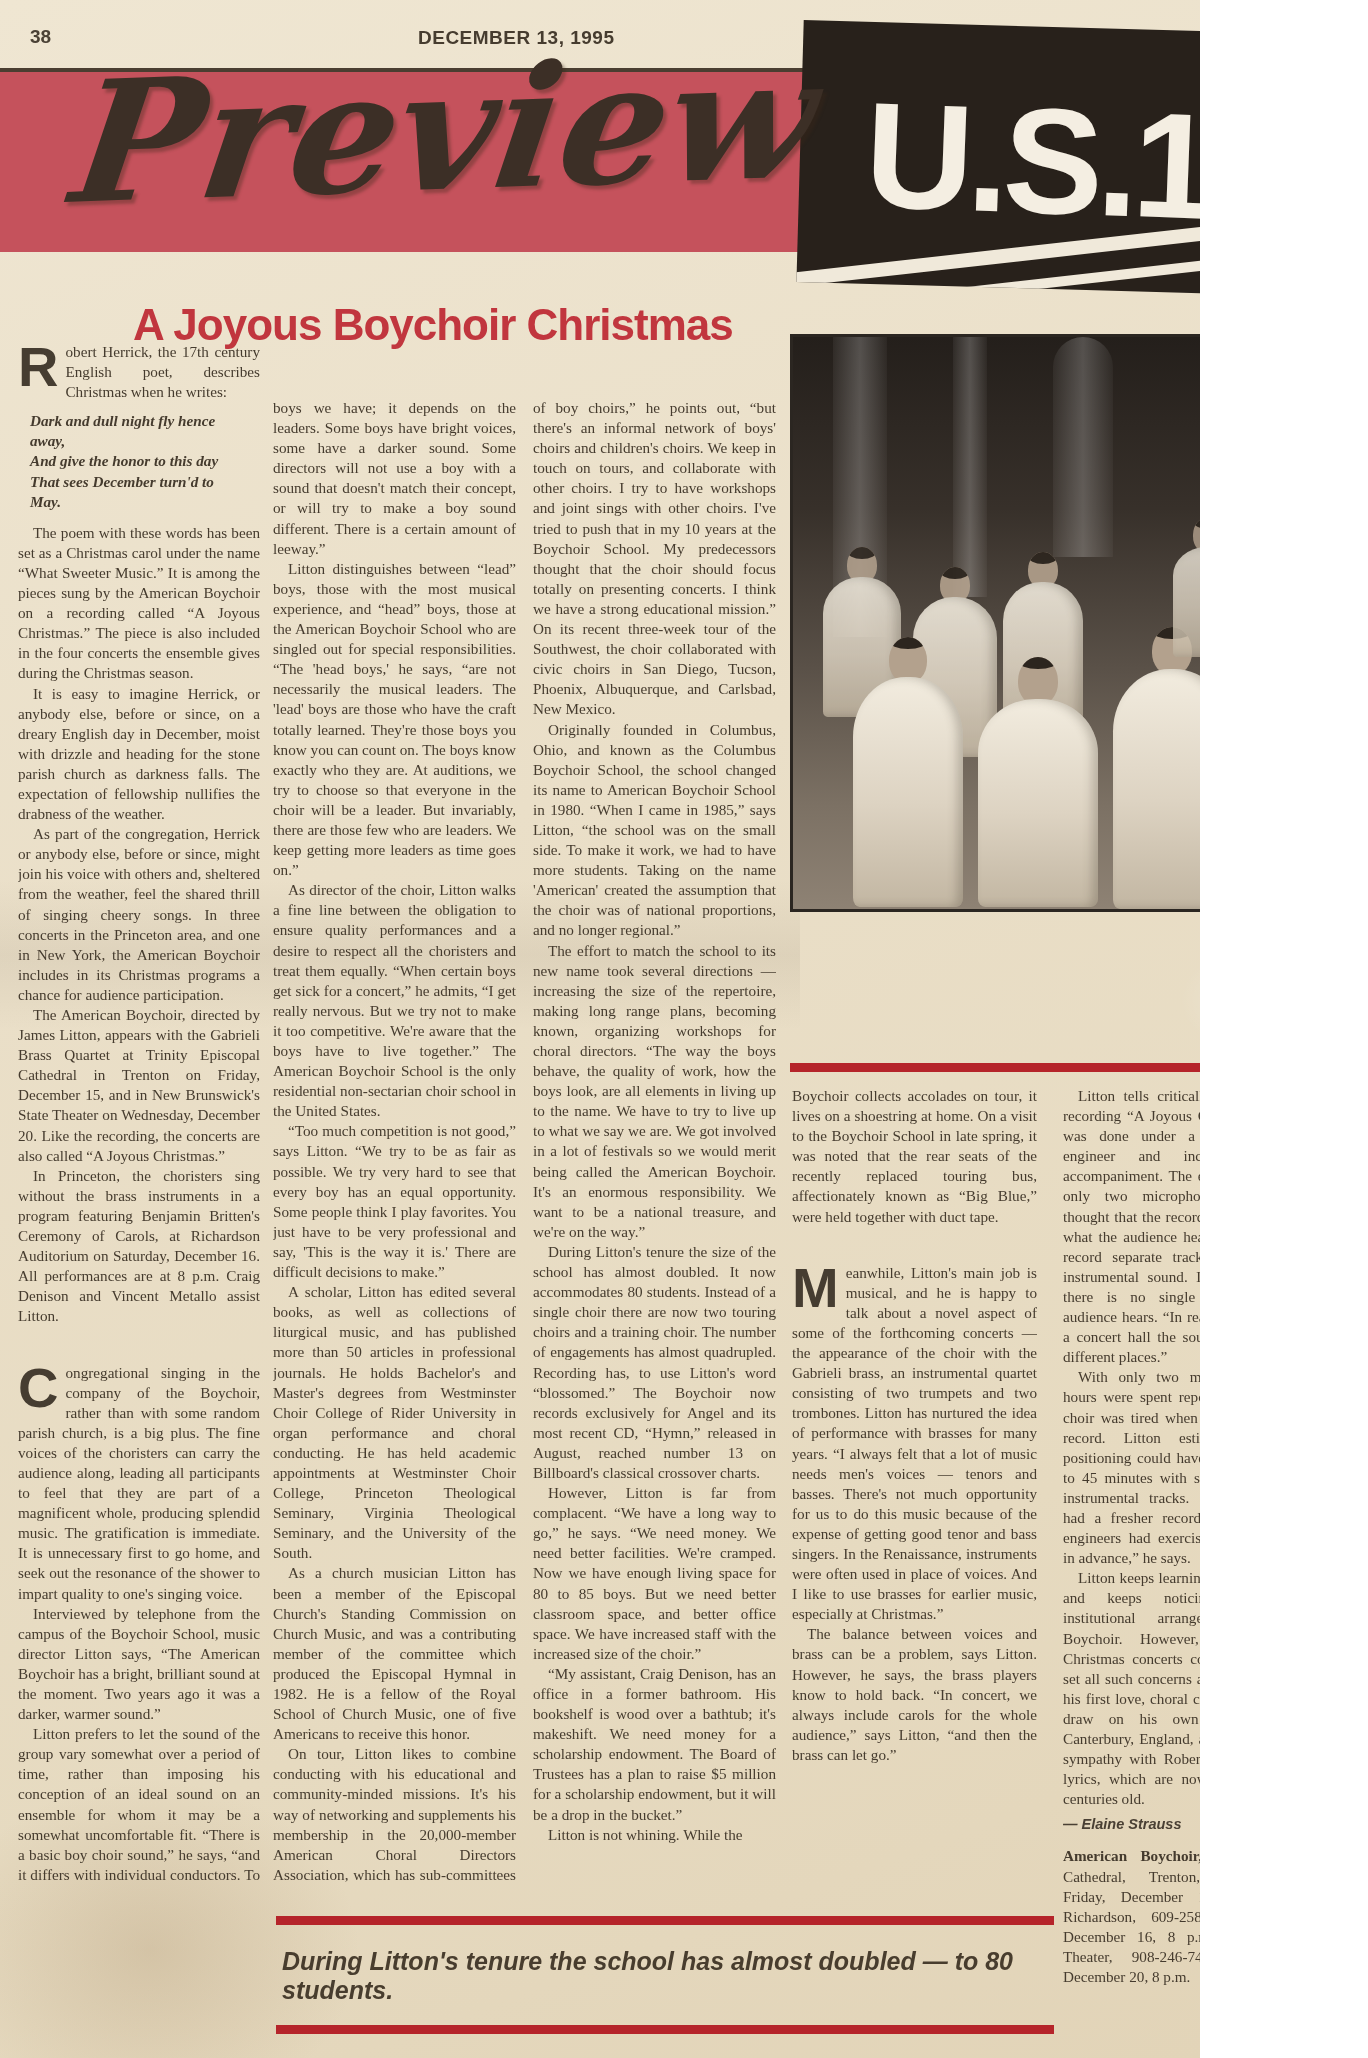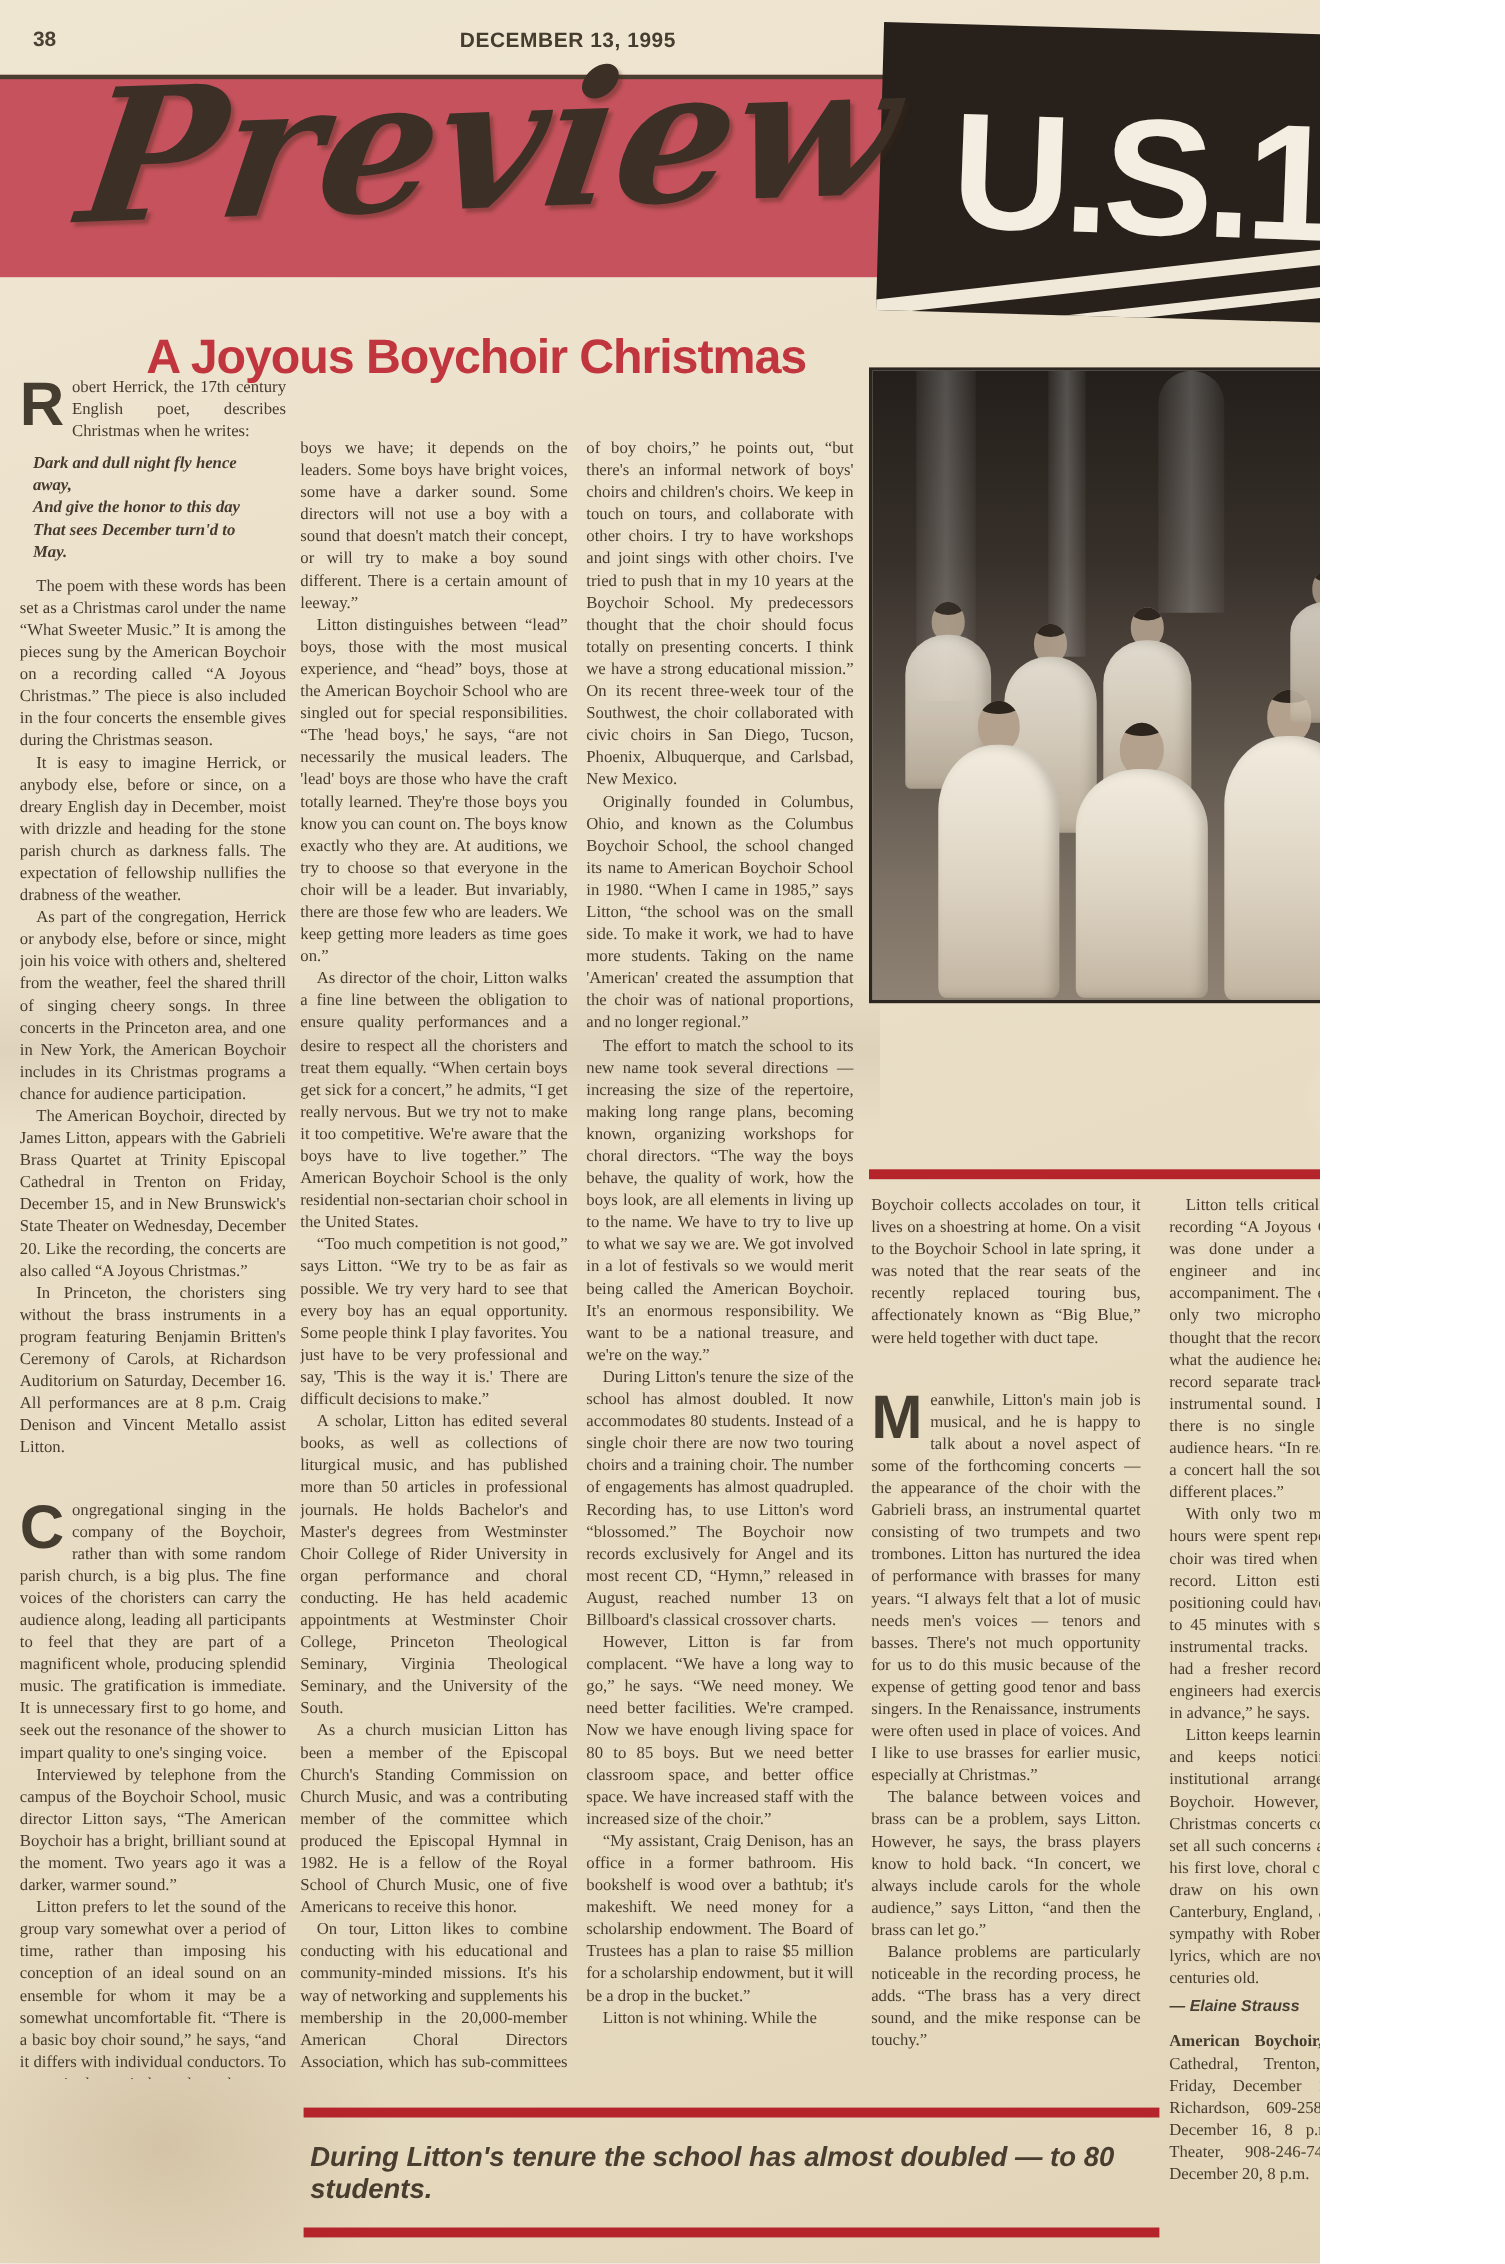--- a/index.html
+++ b/index.html
@@ -171,21 +171,20 @@
       <p>The effort to match the school to its new name took several directions — increasing the size of the repertoire, making long range plans, becoming known, organizing workshops for choral directors. “The way the boys behave, the quality of work, how the boys look, are all elements in living up to the name. We have to try to live up to what we say we are. We got involved in a lot of festivals so we would merit being called the American Boychoir. It's an enormous responsibility. We want to be a national treasure, and we're on the way.”</p>
       <p>During Litton's tenure the size of the school has almost doubled. It now accommodates 80 students. Instead of a single choir there are now two touring choirs and a training choir. The number of engagements has almost quadrupled. Recording has, to use Litton's word “blossomed.” The Boychoir now records exclusively for Angel and its most recent CD, “Hymn,” released in August, reached number 13 on Billboard's classical crossover charts.</p>
       <p>However, Litton is far from complacent. “We have a long way to go,” he says. “We need money. We need better facilities. We're cramped. Now we have enough living space for 80 to 85 boys. But we need better classroom space, and better office space. We have increased staff with the increased size of the choir.”</p>
       <p>“My assistant, Craig Denison, has an office in a former bathroom. His bookshelf is wood over a bathtub; it's makeshift. We need money for a scholarship endowment. The Board of Trustees has a plan to raise $5 million for a scholarship endowment, but it will be a drop in the bucket.”</p>
       <p>Litton is not whining. While the</p>
     </div>
   <div class="col" style="left:792px;top:1086px;height:808px;width:245px;">
       <p class="noindent">Boychoir collects accolades on tour, it lives on a shoestring at home. On a visit to the Boychoir School in late spring, it was noted that the rear seats of the recently replaced touring bus, affectionately known as “Big Blue,” were held together with duct tape.</p>
       <p class="noindent gap"><span class="dropcap">M</span>eanwhile, Litton's main job is musical, and he is happy to talk about a novel aspect of some of the forthcoming concerts — the appearance of the choir with the Gabrieli brass, an instrumental quartet consisting of two trumpets and two trombones. Litton has nurtured the idea of performance with brasses for many years. “I always felt that a lot of music needs men's voices — tenors and basses. There's not much opportunity for us to do this music because of the expense of getting good tenor and bass singers. In the Renaissance, instruments were often used in place of voices. And I like to use brasses for earlier music, especially at Christmas.”</p>
       <p>The balance between voices and brass can be a problem, says Litton. However, he says, the brass players know to hold back. “In concert, we always include carols for the whole audience,” says Litton, “and then the brass can let go.”</p>
-      <p>Balance problems are particularly noticeable in the recording process, he adds. “The brass has a very direct sound, and the mike response can be touchy.”</p>
     </div>
   <div class="col" style="left:1063px;top:1086px;height:962px;width:250px;">
       <p>Litton tells critically of making the recording “A Joyous Christmas,” which was done under a purist recording engineer and incorporates brass accompaniment. The engineer opted for only two microphones because he thought that the recording should reflect what the audience heard. He refused to record separate tracks for vocal and instrumental sound. Litton argues that there is no single sound that the audience hears. “In reality,” he says, “in a concert hall the sound is different in different places.”</p>
       <p>With only two microphones, three hours were spent repositioning and the choir was tired when the time came to record. Litton estimates that the positioning could have been done in 30 to 45 minutes with separate vocal and instrumental tracks. “We would have had a fresher recording if the sound engineers had exercised their expertise in advance,” he says.</p>
       <p>Litton keeps learning technical things, and keeps noticing fiscal and institutional arrangements at the Boychoir. However, for the four Christmas concerts coming up, he can set all such concerns aside and focus on his first love, choral conducting. He can draw on his own experiences in Canterbury, England, and feel a bond of sympathy with Robert Herrick and his lyrics, which are now more than two centuries old.</p>
       <p class="byline">— Elaine Strauss</p>
       <p class="listing"><b class="plead">American Boychoir,</b> at the Trinity Cathedral, Trenton, 609-924-5858, Friday, December 15, 8 p.m.; at Richardson, 609-258-5000, Saturday, December 16, 8 p.m.; at the State Theater, 908-246-7469, Wednesday, December 20, 8 p.m.</p>
     </div>
 
   <div class="pullquote-box">

